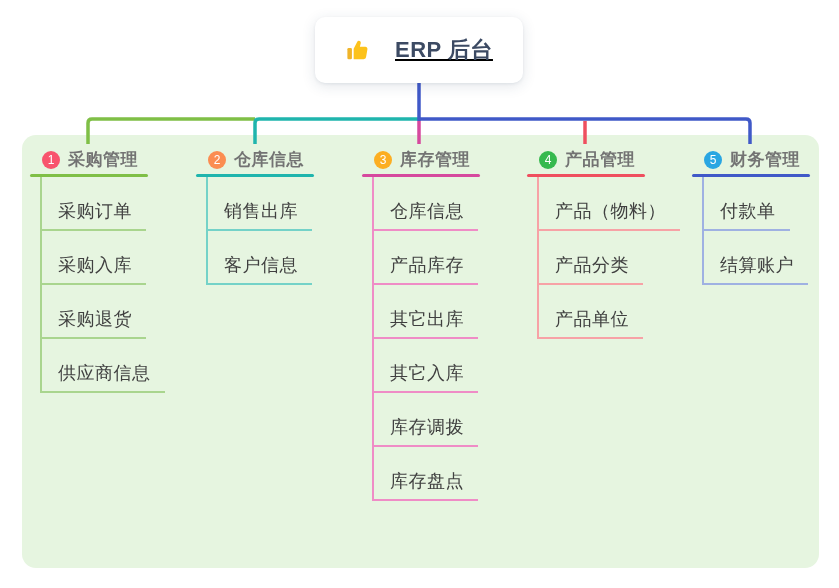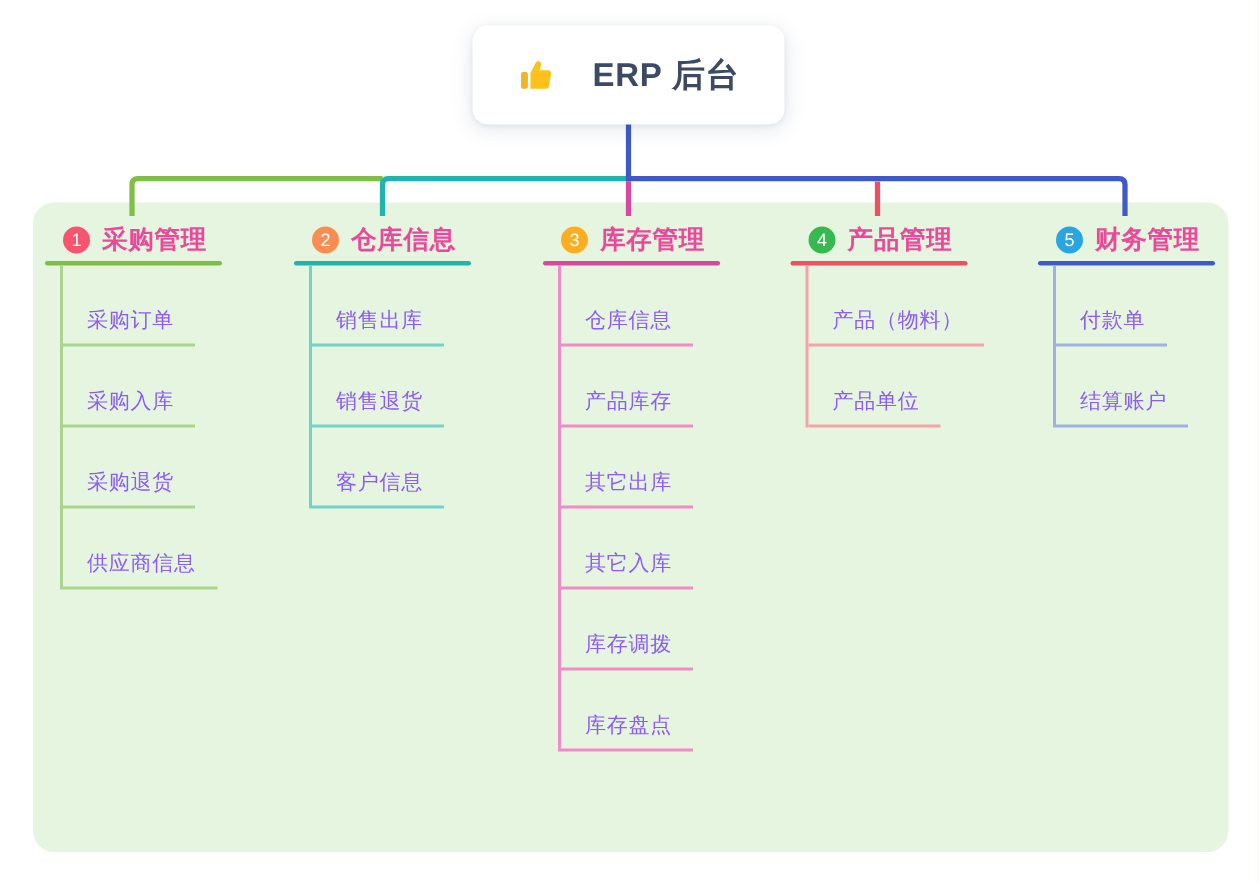--- a/index.html
+++ b/index.html
@@ -10,21 +10,21 @@
     background:#ffffff;
     font-family:"Liberation Sans","DejaVu Sans",sans-serif;
     overflow:hidden;
   }
   
   .root-node {
     position:absolute; left:315px; top:17px; width:208px; height:66px;
     background:#ffffff; border-radius:10px;
     box-shadow:0 3px 14px rgba(40,60,90,.13), 0 1px 3px rgba(40,60,90,.08);
     display:flex; align-items:center; justify-content:center; gap:24px;
-    z-index:3; cursor:pointer;
+    z-index:3; cursor:pointer;text-decoration:underline;
   }
   .root-node .title {
     font-size:22px; font-weight:600; color:#3c4a63; letter-spacing:.5px;
   }
   .root-node svg { display:block; }
   
   .connectors {
     position:absolute; left:0; top:0; width:839px; height:588px;
     z-index:2; pointer-events:none;
   }
@@ -39,31 +39,31 @@
   .branch-head {
     height:29px; display:flex; align-items:center; padding-left:12px;
     cursor:pointer; white-space:nowrap;
   }
   .badge {
     width:18px; height:18px; border-radius:50%;
     background:var(--badge); color:#fff;
     font-size:12px; line-height:18px; text-align:center;
     margin-right:8px; flex:0 0 18px;
   }
-  .branch-label { font-size:17px; font-weight:600; color:#ec4899; letter-spacing:.5px; }
+  .branch-label { font-size:17px; font-weight:600; color:#737373; letter-spacing:.5px; }
   .branch-rule { width:100%; height:3px; border-radius:2px; background:var(--accent); }
   .children {
     margin-left:10px; border-left:2px solid var(--light); width:max-content;
   }
   .child {
     height:54px; display:flex; align-items:flex-end;
     width:max-content; border-bottom:2px solid var(--light);
     padding:0 14px 6px 16px; cursor:pointer;
   }
-  .child-label { font-size:14px; color:#8b5cf6; white-space:nowrap; letter-spacing:.5px; }
+  .child-label { font-size:18px; color:#404040; white-space:nowrap; letter-spacing:.5px; }
 </style>
 </head>
 <body>
 
 <div class="root-node">
   <svg width="26" height="26" viewBox="0 0 24 24">
     <rect x="2.2" y="10.2" width="4.2" height="10.3" rx="1.2" fill="#f0b429"></rect>
     <path d="M8 20.5V10.8l3.2-6.3c.3-.6.9-1 1.6-1 1 0 1.8.8 1.8 1.8 0 .14-.02.28-.05.42L13.7 9h5.1c1.2 0 2.1 1.1 1.9 2.3l-1.2 7a2.3 2.3 0 0 1-2.3 2.2H8z" fill="#fcc21b"></path>
   </svg>
   <span class="title">ERP 后台</span>
@@ -106,23 +106,20 @@
   <div class="branch-head">
     <span class="badge">2</span>
     <span class="branch-label">仓库信息</span>
   </div>
   <div class="branch-rule"></div>
   <div class="children">
     <div class="child">
         <span class="child-label">销售出库</span>
       </div>
     <div class="child">
-        <span class="child-label">销售退货</span>
-      </div>
-    <div class="child">
         <span class="child-label">客户信息</span>
       </div>
   </div>
 </div>
 
 <div class="branch" style="left: 362px; --badge: #fcae22; --accent: #d6499e; --light: #ef8cc6;">
   <div class="branch-head">
     <span class="badge">3</span>
     <span class="branch-label">库存管理</span>
   </div>
@@ -153,20 +150,23 @@
   <div class="branch-head">
     <span class="badge">4</span>
     <span class="branch-label">产品管理</span>
   </div>
   <div class="branch-rule"></div>
   <div class="children">
     <div class="child">
         <span class="child-label">产品（物料）</span>
       </div>
     <div class="child">
+        <span class="child-label">产品分类</span>
+      </div>
+    <div class="child">
         <span class="child-label">产品单位</span>
       </div>
   </div>
 </div>
 
 <div class="branch" style="left: 692px; --badge: #29a6e2; --accent: #4059c8; --light: #9fb1e2;">
   <div class="branch-head">
     <span class="badge">5</span>
     <span class="branch-label">财务管理</span>
   </div>

